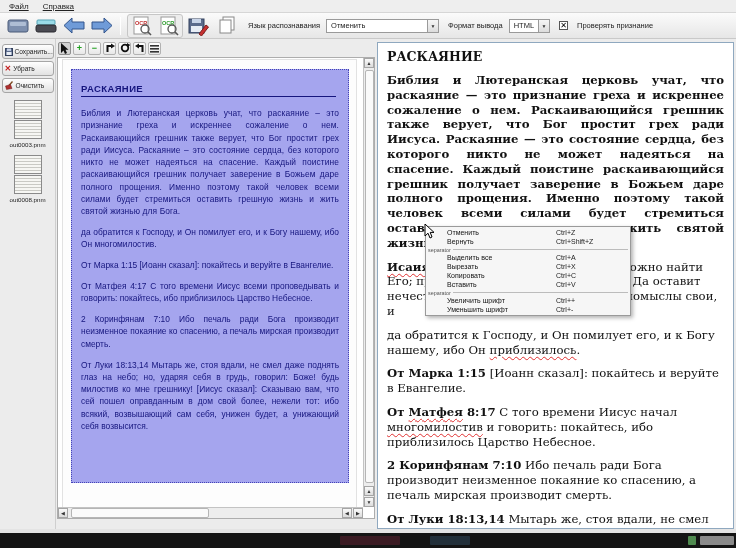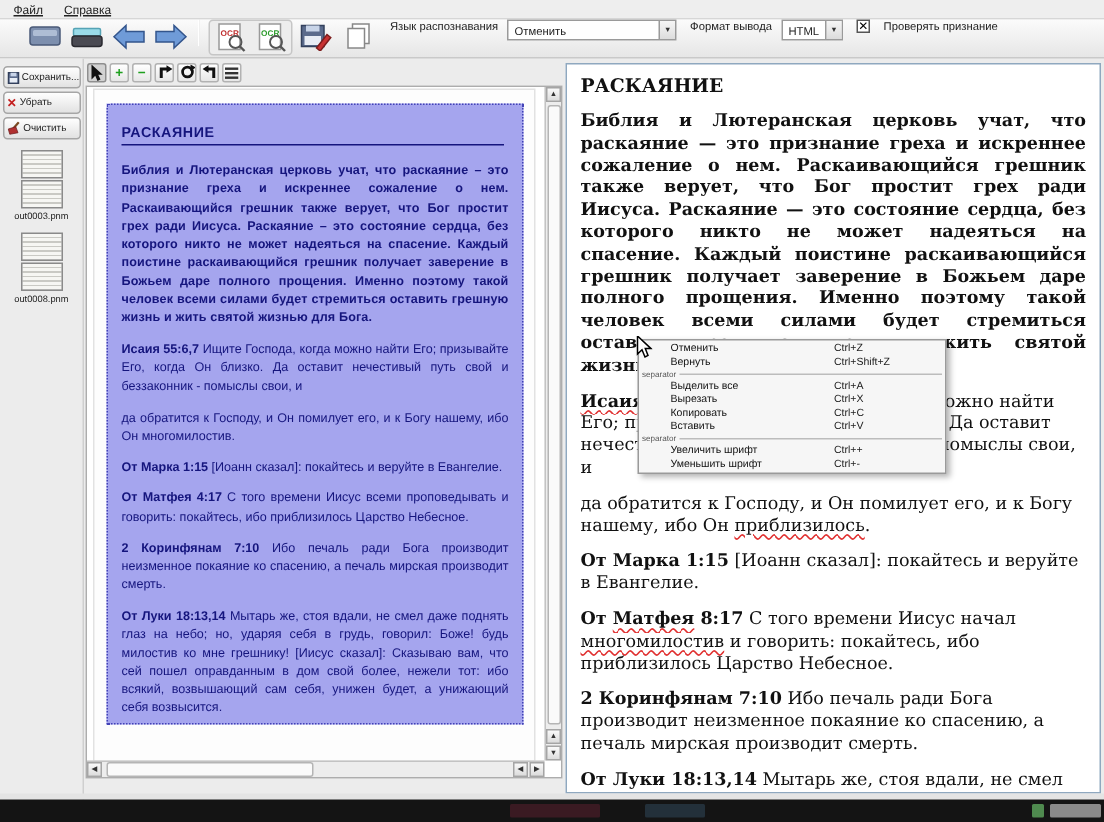--- a/index.html
+++ b/index.html
@@ -4,21 +4,21 @@
 <style>
   *{margin:0;padding:0;box-sizing:border-box}
   html,body{width:736px;height:548px;overflow:hidden}
   body{position:relative;font-family:"Liberation Sans",sans-serif;background:#ececec;color:#222}
 
   
   .menubar{position:absolute;left:0;top:0;right:0;height:13px;background:#eeeeee;border-bottom:1px solid #d6d6d6;display:flex;align-items:center;padding-left:4px;font-size:8px;gap:4px}
   .menubar .mi{padding:0 5px;text-decoration:underline;cursor:default}
 
   
-  .toolbar{position:absolute;left:0;top:13px;right:0;height:26px;background:linear-gradient(#fbfbfb,#e6e6e6);border-bottom:1px solid #c9c9c9;display:flex;align-items:flex-start;padding:0 17px;gap:3px;font-size:7.5px}
+  .toolbar{position:absolute;left:0;top:13px;right:0;height:26px;background:linear-gradient(#fbfbfb,#e6e6e6);border-bottom:1px solid #c9c9c9;display:flex;align-items:center;padding:0 5px;gap:3px;font-size:7.5px}
   .tbtn{width:25px;height:22px;display:flex;align-items:center;justify-content:center;border-radius:3px}
   .tsep{width:1px;height:18px;background:#c9c9c9;border-right:1px solid #fff;margin:0 3px}
   .ocr-group{display:flex;gap:2px;padding:0 1px;border:1px solid #c6c6c6;border-radius:3px;background:#ededed}
   .tlabel{margin:0 3px 0 6px;white-space:nowrap}
   .combo{display:flex;align-items:stretch;height:14px;border:1px solid #9a9a9a;background:#fff}
   .combo .cval{display:flex;align-items:center;padding:0 4px;min-width:20px;font-size:7.5px}
   .combo .carr{width:11px;display:flex;align-items:center;justify-content:center;background:linear-gradient(#f6f6f6,#dcdcdc);border-left:1px solid #9a9a9a;font-size:5px;color:#333}
   .lang .cval{min-width:100px}
   .checkbox{width:9px;height:9px;border:1px solid #555;background:#fff;display:flex;align-items:center;justify-content:center;font-size:8px;line-height:8px;color:#000;margin-left:6px}
 
@@ -37,21 +37,21 @@
   .itbtn.pressed{background:#d2d2d2;border-color:#8f8f8f}
   .plus{color:#1fa01f}.minus{color:#1fa01f}
 
   
   .viewport{position:absolute;left:57px;top:57px;width:318px;height:462px;background:#ffffff;border:1px solid #adadad}
   .page{position:absolute;left:5px;top:2px;width:293px;height:447px;background:#fdfdfd;box-shadow:0 0 0 1px #e2e2e2}
   .selection{position:absolute;left:8px;top:9px;right:7px;bottom:24px;background:#a5a5ee;border:1px dotted #4343b6;padding:4px 9px;color:#15157d;overflow:hidden}
   .scan-title{font-size:9.5px;font-weight:bold;letter-spacing:.4px;color:#15157d;border-bottom:1.5px solid #15157d;padding-bottom:2px;margin:9px 0 10px;width:99%}
   .scan p{font-size:8.4px;line-height:12.3px;text-align:justify;margin-bottom:8.5px;font-weight:500;color:#15157d}
   .scan p.hv{font-weight:800;letter-spacing:.1px}
-  .scan p .b{font-weight:700}
+  .scan p .b{font-weight:400}
   .pagenum{position:absolute;left:0;right:0;bottom:6px;text-align:center;font-size:8.5px;font-weight:bold;color:#222}
 
   
   .vscroll{position:absolute;top:0;right:0;bottom:11px;width:11px;background:#ededed;border-left:1px solid #c3c3c3}
   .hscroll{position:absolute;left:0;right:11px;bottom:0;height:11px;background:#ededed;border-top:1px solid #c3c3c3}
   .sb{position:absolute;width:10px;height:10px;background:linear-gradient(#fafafa,#dcdcdc);border:1px solid #a5a5a5;font-size:5px;line-height:9px;text-align:center;color:#333}
   .vthumb{position:absolute;left:1px;width:9px;top:12px;bottom:24px;background:#fafafa;border:1px solid #b5b5b5;border-radius:2px}
   .hthumb{position:absolute;top:0;height:10px;left:13px;width:138px;background:#fafafa;border:1px solid #b5b5b5;border-radius:2px}
 
   
@@ -257,21 +257,20 @@
       </span>
     </span>
 </div>
 
 <div class="viewport">
   <div class="page">
     <div class="selection scan">
       <div class="scan-title">РАСКАЯНИЕ</div>
       <div>
           <p class="hv"><span class="b">Библия и Лютеранская церковь учат, что раскаяние – это признание греха и искреннее сожаление о нем. Раскаивающийся грешник также верует, что Бог простит грех ради Иисуса. Раскаяние – это состояние сердца, без которого никто не может надеяться на спасение. Каждый поистине раскаивающийся грешник получает заверение в Божьем даре полного прощения. Именно поэтому такой человек всеми силами будет стремиться оставить грешную жизнь и жить святой жизнью для Бога.</span></p>
-          <p><span class="b">Исаия 55:6,7 </span><span>Ищите Господа, когда можно найти Его; призывайте Его, когда Он близко. Да оставит нечестивый путь свой и беззаконник - помыслы свои, и</span></p>
           <p><span>да обратится к Господу, и Он помилует его, и к Богу нашему, ибо Он многомилостив.</span></p>
           <p><span class="b">От Марка 1:15 </span><span>[Иоанн сказал]: покайтесь и веруйте в Евангелие.</span></p>
           <p><span class="b">От Матфея 4:17 </span><span>С того времени Иисус всеми проповедывать и говорить: покайтесь, ибо приблизилось Царство Небесное.</span></p>
           <p><span class="b">2 Коринфянам 7:10 </span><span>Ибо печаль ради Бога производит неизменное покаяние ко спасению, а печаль мирская производит смерть.</span></p>
           <p><span class="b">От Луки 18:13,14 </span><span>Мытарь же, стоя вдали, не смел даже поднять глаз на небо; но, ударяя себя в грудь, говорил: Боже! будь милостив ко мне грешнику! [Иисус сказал]: Сказываю вам, что сей пошел оправданным в дом свой более, нежели тот: ибо всякий, возвышающий сам себя, унижен будет, а унижающий себя возвысится.</span></p>
         </div>
     </div>
   </div>
   <div class="vscroll">
     <span class="sb" style="top:0;left:0">▲</span>

